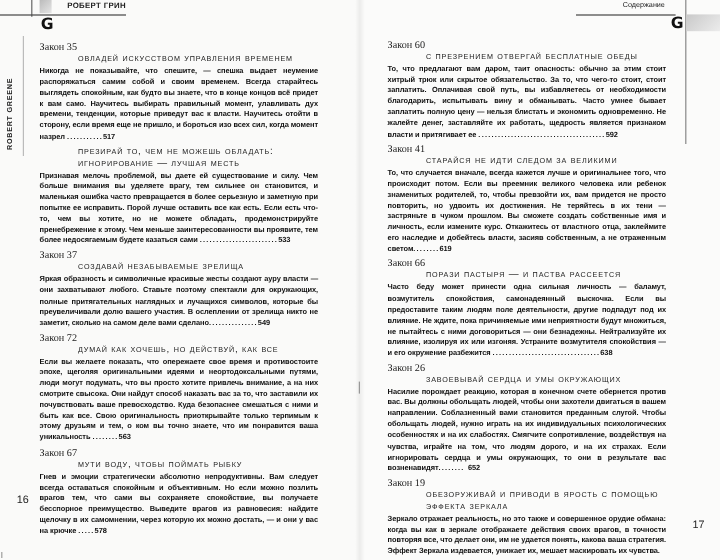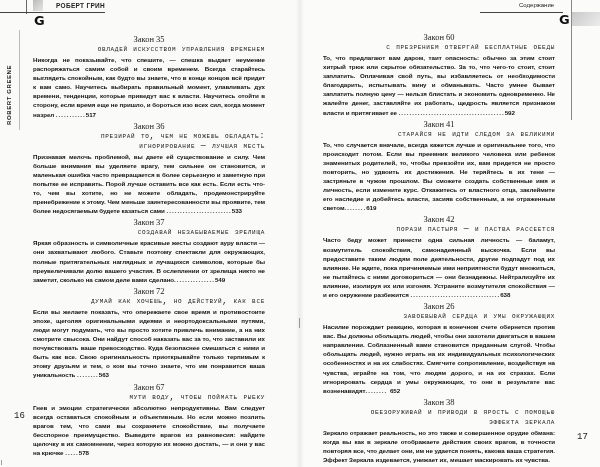--- a/index.html
+++ b/index.html
@@ -63,39 +63,39 @@
       font-family: "DejaVu Sans", sans-serif; color: #111;
     }
 
     
     .col { position: absolute; }
     .col-left { left: 33px; top: 34px; width: 232px; }
     .col-right { left: 323px; top: 32px; width: 232px; }
 
     .law { margin-bottom: 2px; }
     .law-num {
-      text-align: center; font-family: "Liberation Serif", serif; font-size: 8.5px;
+      text-align: left; font-family: "Liberation Serif", serif; font-size: 8.5px;
       color: #222; line-height: 10px;
     }
     .law-title {
-      text-align: right; font-family: Liberation Mono, monospace; font-size: 8.2px;
+      text-align: left; font-family: Liberation Sans, sans-serif; font-size: 8.2px;
       letter-spacing: 0.7px; font-variant: small-caps; text-transform: lowercase;
       line-height: 10px; color: #1a1a1a; margin-bottom: 1px; margin-left: 32px;
     }
     .law-body {
       font-size: 6.2px; line-height: 9.1px; text-align: justify; color: #111;
       font-weight: bold; letter-spacing: -0.05px;
     }
     .law-page {
       font-weight: bold;
     }
     .dots { letter-spacing: 1px; }
 
     .page-num {
-      position: absolute; font-size: 9px; color: #222; font-family: Liberation Mono, monospace;
+      position: absolute; font-size: 9px; color: #222; font-family: Liberation Sans, sans-serif;
     }
     .page-num-left { left: 14px; top: 411px; }
     .page-num-right { left: 577px; top: 432px; }
 
     .smudge {
       position: absolute; background: #444; opacity: 0.5;
     }
   </style>
 </head>
 <body>
@@ -118,21 +118,20 @@
 <div class="hdr-right-box"></div>
 <div class="hdr-right-g">G</div>
 
 <div class="col col-left">
   <div class="law">
     <div class="law-num">Закон 35</div>
     <div class="law-title">Овладей искусством управления временем</div>
     <div class="law-body"><span>Никогда не показывайте, что спешите, — спешка выдает неумение распоряжаться самим собой и своим временем. Всегда старайтесь выглядеть спокойным, как будто вы знаете, что в конце концов всё придет к вам само. Научитесь выбирать правильный момент, улавливать дух времени, тенденции, которые приведут вас к власти. Научитесь отойти в сторону, если время еще не пришло, и бороться изо всех сил, когда момент назрел</span> <span class="dots">...........</span><span class="law-page">517</span></div>
   </div>
   <div class="law">
-    <div class="law-num">Закон 36</div>
     <div class="law-title">Презирай то, чем не можешь обладать: игнорирование — лучшая месть</div>
     <div class="law-body"><span>Признавая мелочь проблемой, вы даете ей существование и силу. Чем больше внимания вы уделяете врагу, тем сильнее он становится, и маленькая ошибка часто превращается в более серьезную и заметную при попытке ее исправить. Порой лучше оставить все как есть. Если есть что-то, чем вы хотите, но не можете обладать, продемонстрируйте пренебрежение к этому. Чем меньше заинтересованности вы проявите, тем более недосягаемым будете казаться сами</span> <span class="dots">........................</span><span class="law-page">533</span></div>
   </div>
   <div class="law">
     <div class="law-num">Закон 37</div>
     <div class="law-title">Создавай незабываемые зрелища</div>
     <div class="law-body"><span>Яркая образность и символичные красивые жесты создают ауру власти — они захватывают любого. Ставьте поэтому спектакли для окружающих, полные притягательных наглядных и лучащихся символов, которые бы преувеличивали долю вашего участия. В ослеплении от зрелища никто не заметит, сколько на самом деле вами сделано</span><span class="dots">...............</span><span class="law-page">549</span></div>
   </div>
   <div class="law">
     <div class="law-num">Закон 72</div>
@@ -151,31 +150,31 @@
     <div class="law-num">Закон 60</div>
     <div class="law-title">С презрением отвергай бесплатные обеды</div>
     <div class="law-body"><span>То, что предлагают вам даром, таит опасность: обычно за этим стоит хитрый трюк или скрытое обязательство. За то, что чего-то стоит, стоит заплатить. Оплачивая свой путь, вы избавляетесь от необходимости благодарить, испытывать вину и обманывать. Часто умнее бывает заплатить полную цену — нельзя блистать и экономить одновременно. Не жалейте денег, заставляйте их работать, щедрость является признаком власти и притягивает ее</span> <span class="dots">.......................................</span><span class="law-page">592</span></div>
   </div>
   <div class="law">
     <div class="law-num">Закон 41</div>
     <div class="law-title">Старайся не идти следом за великими</div>
     <div class="law-body"><span>То, что случается вначале, всегда кажется лучше и оригинальнее того, что происходит потом. Если вы преемник великого человека или ребенок знаменитых родителей, то, чтобы превзойти их, вам придется не просто повторить, но удвоить их достижения. Не теряйтесь в их тени — застряньте в чужом прошлом. Вы сможете создать собственные имя и личность, если измените курс. Откажитесь от властного отца, заклеймите его наследие и добейтесь власти, засияв собственным, а не отраженным светом</span><span class="dots">........</span><span class="law-page">619</span></div>
   </div>
   <div class="law">
-    <div class="law-num">Закон 42</div>
+    <div class="law-num">Закон 66</div>
     <div class="law-title">Порази пастыря — и паства рассеется</div>
     <div class="law-body"><span>Часто беду может принести одна сильная личность — баламут, возмутитель спокойствия, самонадеянный выскочка. Если вы предоставите таким людям поле деятельности, другие подпадут под их влияние. Не ждите, пока причиняемые ими неприятности будут множиться, не пытайтесь с ними договориться — они безнадежны. Нейтрализуйте их влияние, изолируя их или изгоняя. Устраните возмутителя спокойствия — и его окружение разбежится</span> <span class="dots">.................................</span><span class="law-page">638</span></div>
   </div>
   <div class="law">
     <div class="law-num">Закон 26</div>
     <div class="law-title">Завоевывай сердца и умы окружающих</div>
     <div class="law-body"><span>Насилие порождает реакцию, которая в конечном счете обернется против вас. Вы должны обольщать людей, чтобы они захотели двигаться в вашем направлении. Соблазненный вами становится преданным слугой. Чтобы обольщать людей, нужно играть на их индивидуальных психологических особенностях и на их слабостях. Смягчите сопротивление, воздействуя на чувства, играйте на том, что людям дорого, и на их страхах. Если игнорировать сердца и умы окружающих, то они в результате вас возненавидят</span><span class="dots">........ </span><span class="law-page">652</span></div>
   </div>
   <div class="law">
-    <div class="law-num">Закон 38</div>
+    <div class="law-num">Закон 19</div>
     <div class="law-title">Обезоруживай и приводи в ярость с помощью эффекта Зеркала</div>
     <div class="law-body">Зеркало отражает реальность, но это также и совершенное орудие обмана: когда вы как в зеркале отображаете действия своих врагов, в точности повторяя все, что делает они, им не удается понять, какова ваша стратегия. Эффект Зеркала издевается, унижает их, мешает маскировать их чувства.</div>
   </div>
 </div>
 
 <div class="page-num page-num-left">16</div>
 <div class="page-num page-num-right">17</div>
 
 <div class="smudge" style="left:299px;top:318px;width:1px;height:10px;"></div>
 <div class="smudge" style="left:1px;top:460px;width:1px;height:5px;"></div>

